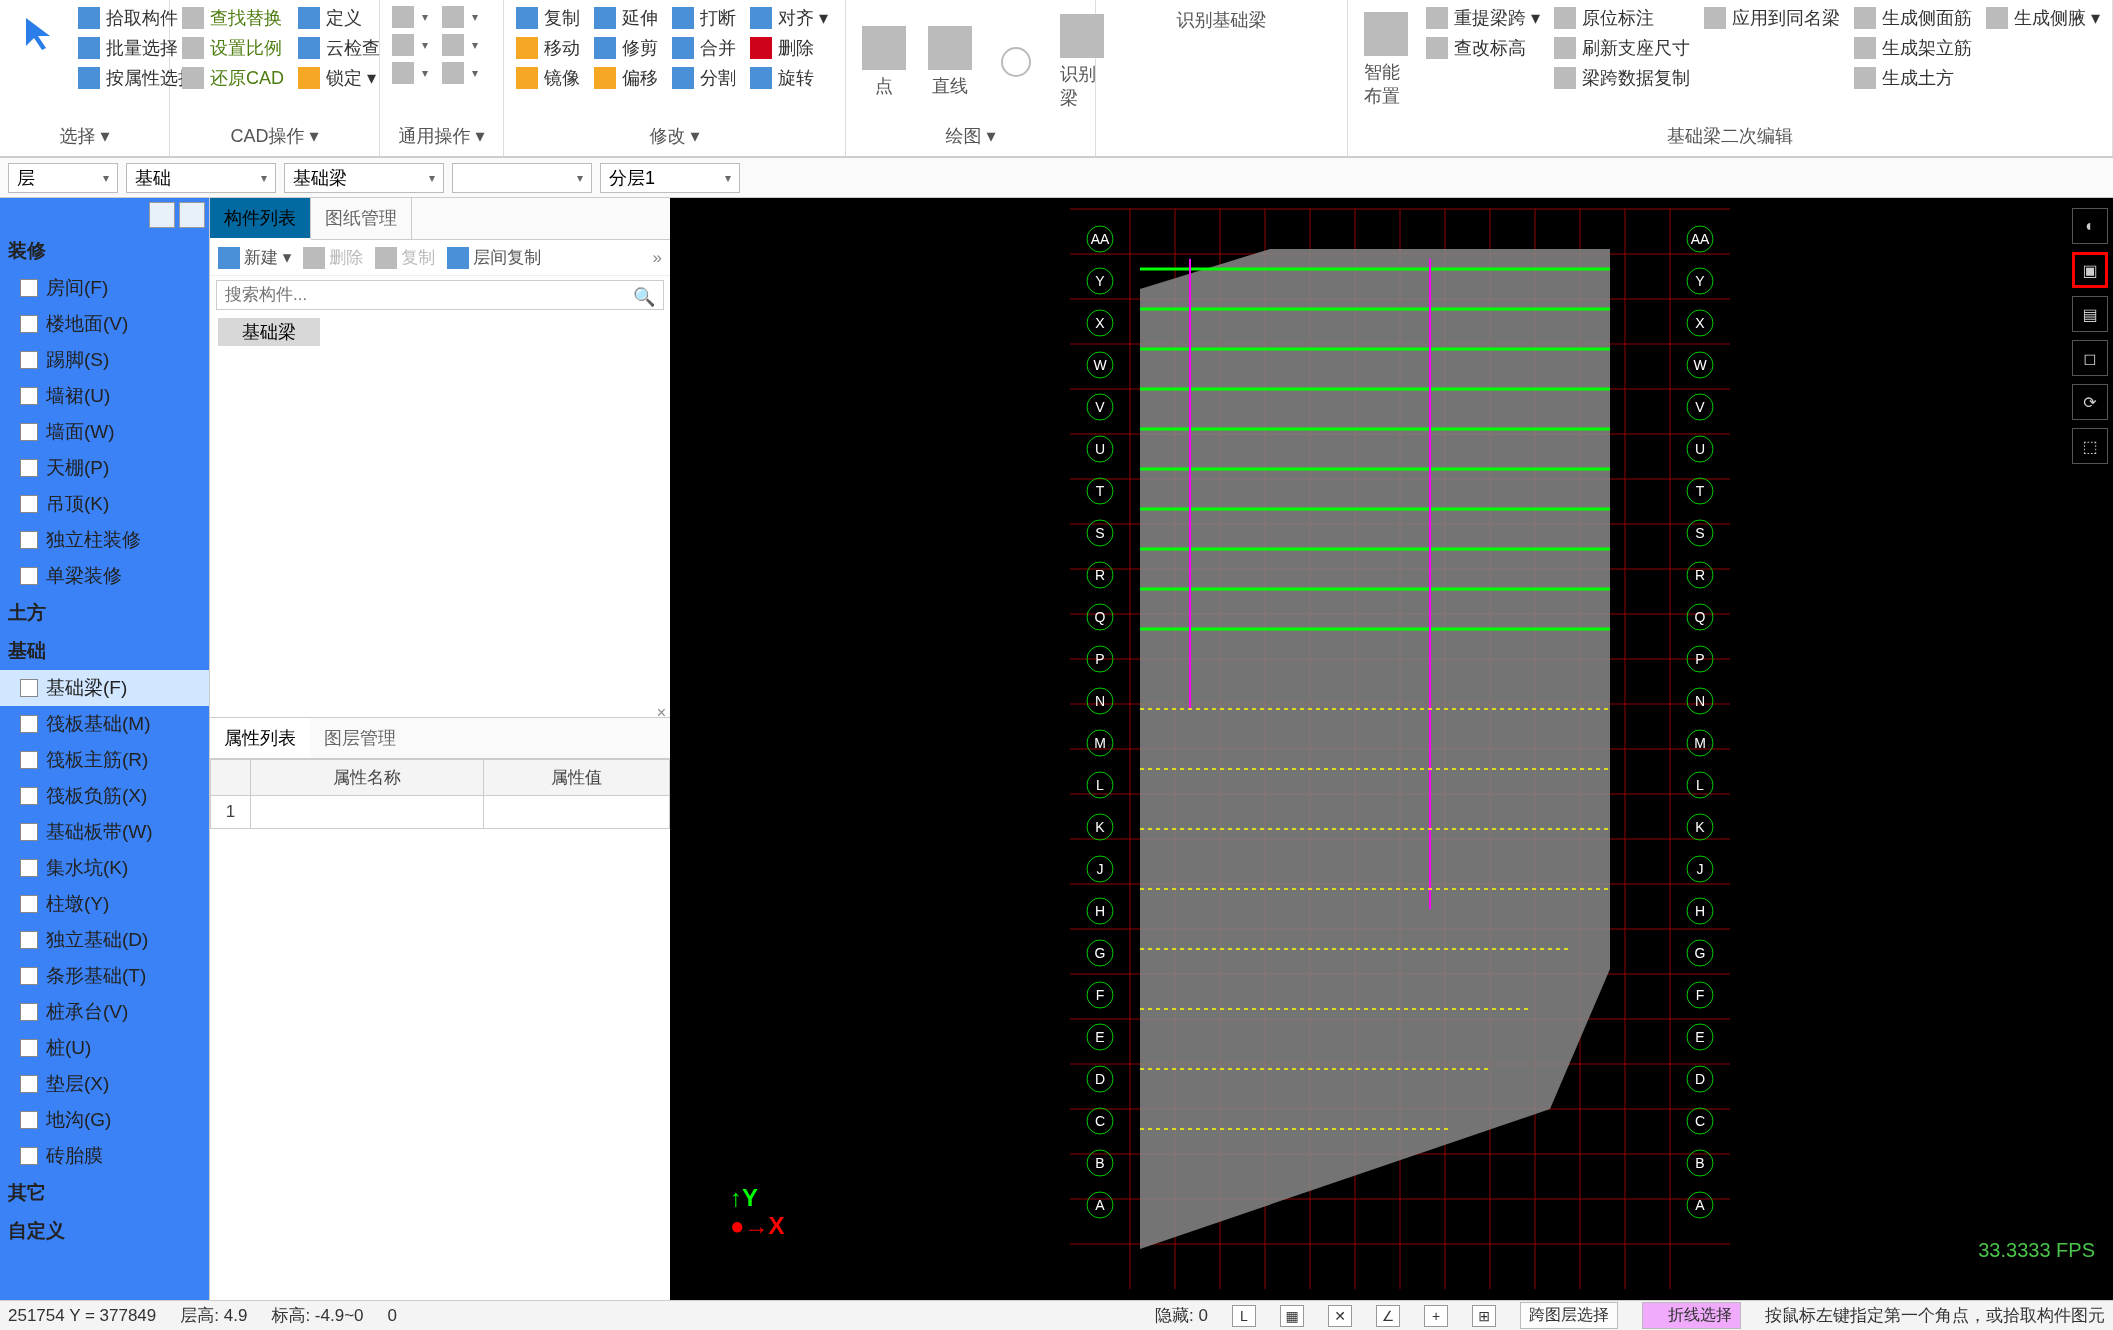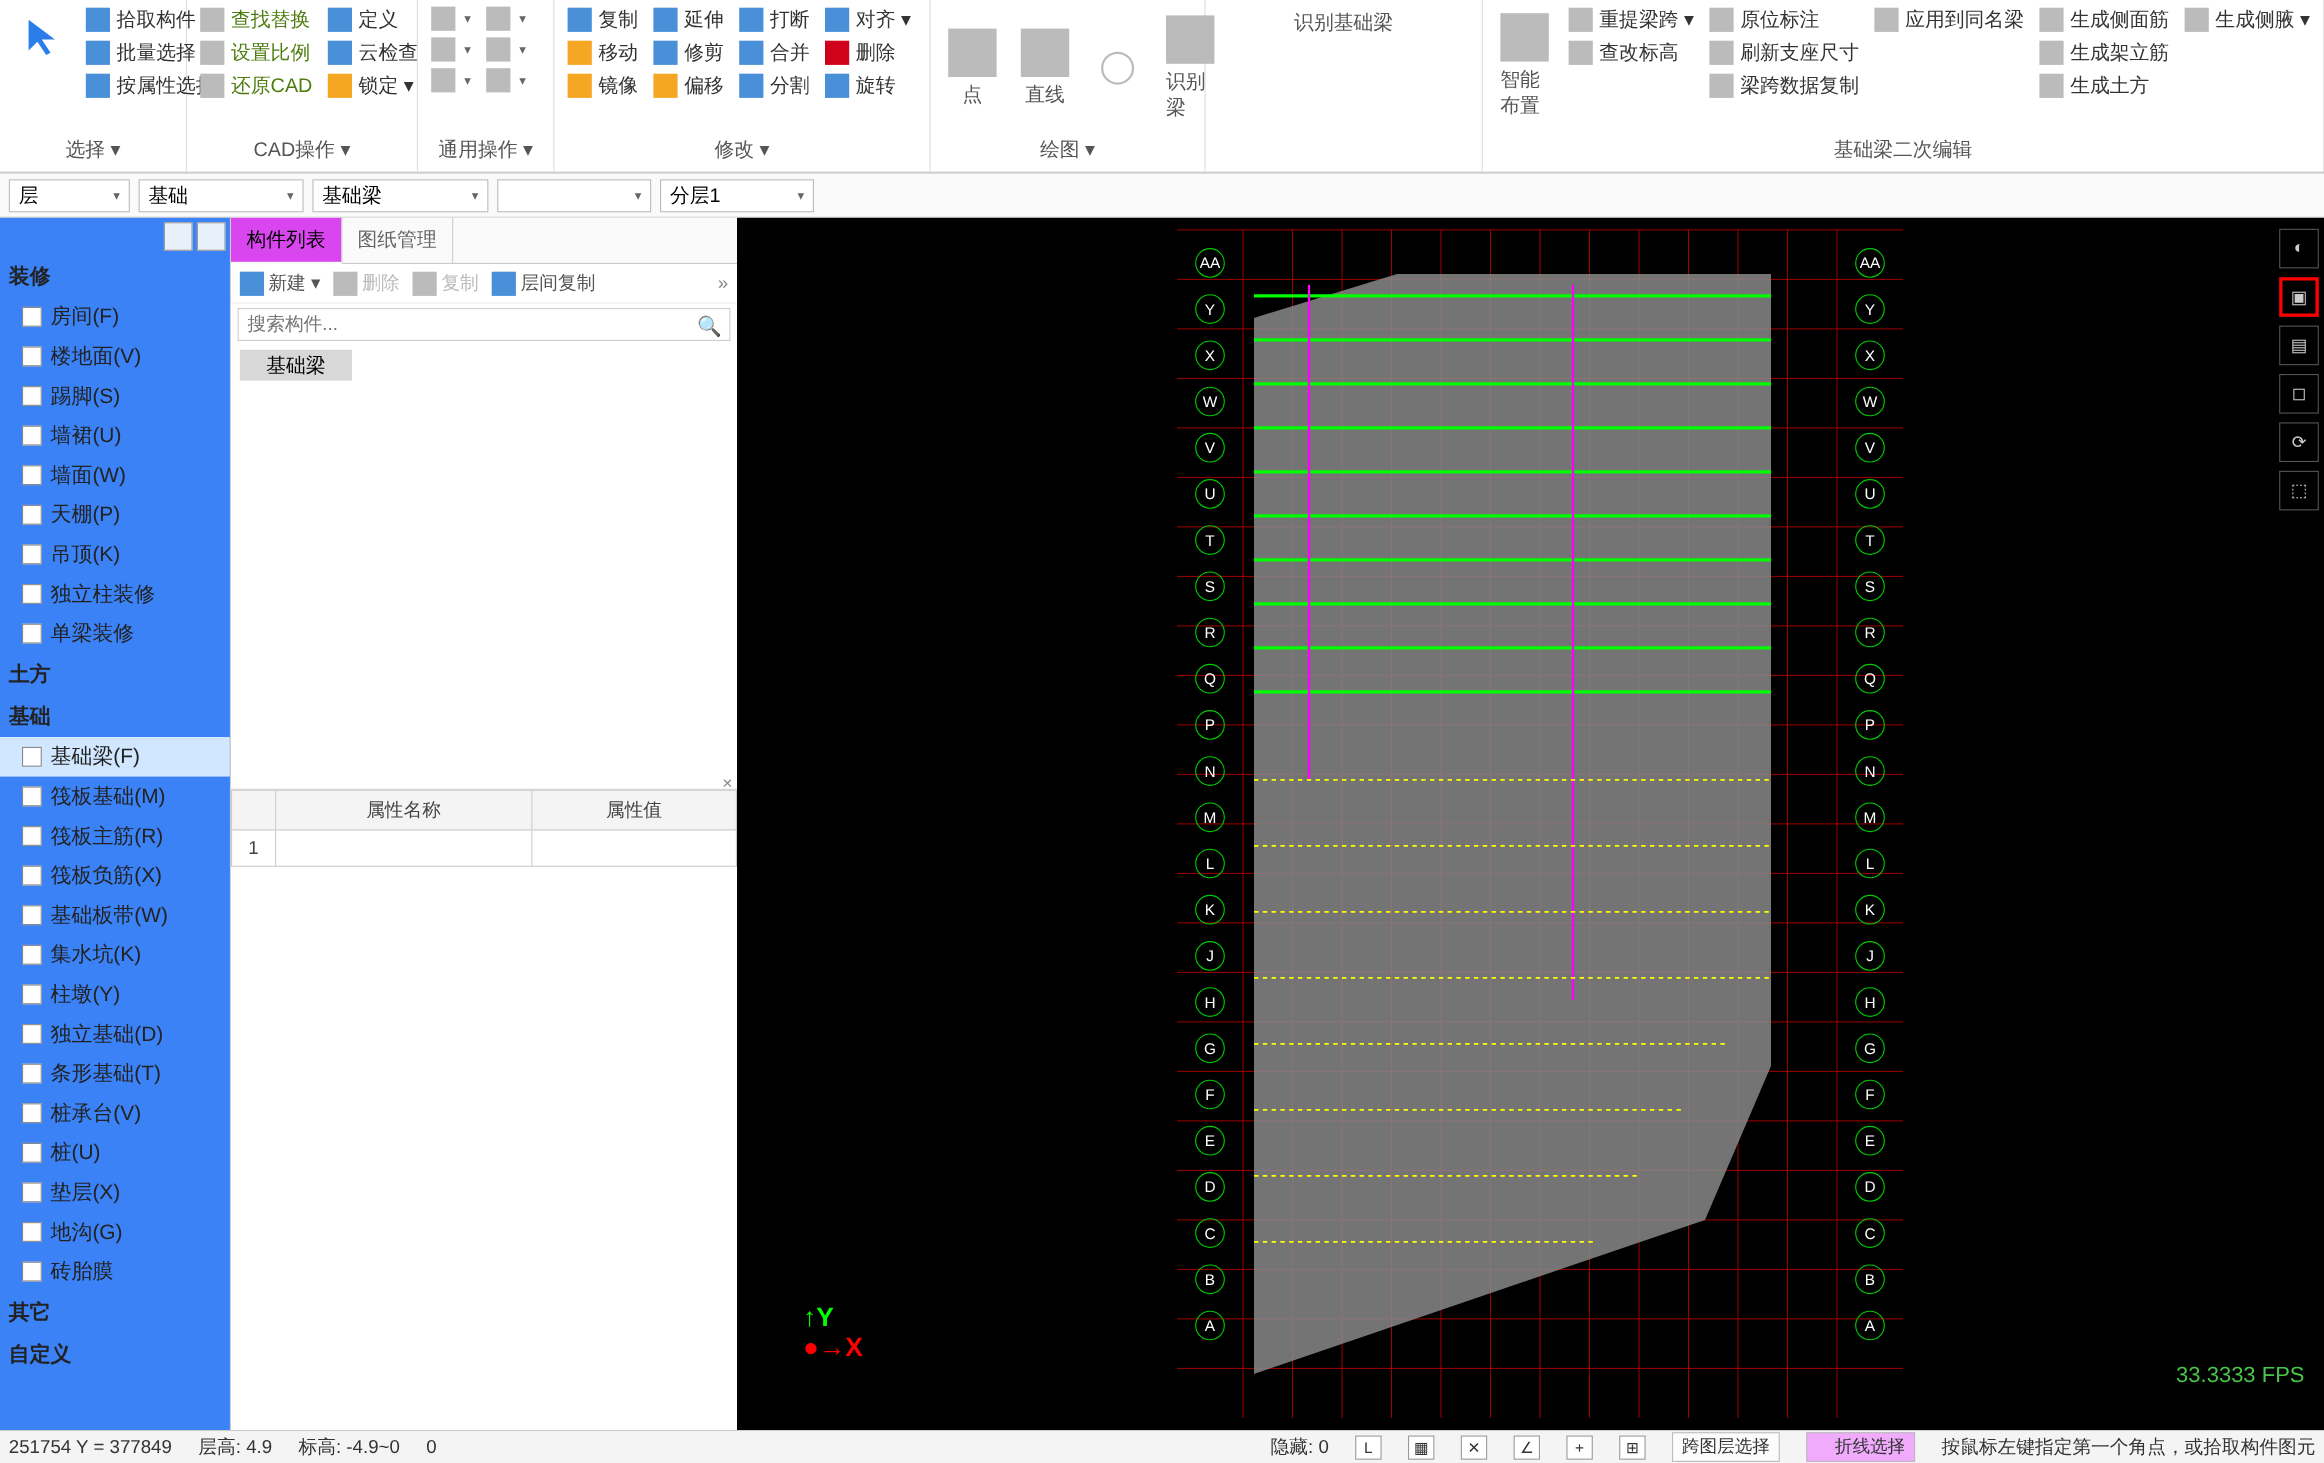--- a/index.html
+++ b/index.html
@@ -34,21 +34,21 @@
 .panel-icon { width: 26px; height: 26px; border: 1px solid #999; background: #e8f0fa; }
 .cat-header { font-size: 19px; font-weight: bold; padding: 6px 8px; color: #222; }
 .tree-item { display: flex; align-items: center; gap: 8px; padding: 5px 4px 5px 20px; font-size: 19px; color: #222; }
 .tree-item.selected { background: #d1e6ff; }
 .tree-icon { width: 18px; height: 18px; border: 1px solid #888; background: #fff; }
 
 
 .comp-panel { background: #fff; border-bottom: 1px solid #ccc; height: 520px; display: flex; flex-direction: column; }
 .comp-tabs { display: flex; background: #fafafa; border-bottom: 1px solid #ccc; }
 .comp-tab { padding: 8px 14px; font-size: 18px; color: #666; border-right: 1px solid #ccc; }
-.comp-tab.active { background: #d946ef; color: #000; border-bottom: 2px solid #fff; margin-bottom: -1px; }
+.comp-tab.active { background: #0369a1; color: #000; border-bottom: 2px solid #fff; margin-bottom: -1px; }
 .comp-toolbar { display: flex; gap: 12px; padding: 6px 8px; font-size: 17px; color: #555; border-bottom: 1px solid #eee; align-items: center; }
 .comp-toolbar .item { display: flex; align-items: center; gap: 4px; }
 .comp-toolbar .item.disabled { color: #bbb; }
 .comp-search { position: relative; padding: 4px 6px; }
 .comp-search input { width: 100%; border: 1px solid #ccc; height: 30px; padding: 0 30px 0 8px; font-size: 17px; }
 .comp-search .search-ic { position: absolute; right: 14px; top: 10px; color: #888; font-size: 18px; }
 .comp-tree { flex: 1; padding: 4px 8px; }
 .comp-tree-item { padding: 2px 24px; font-size: 18px; background: #d8d8d8; display: inline-block; }
 
 
@@ -497,20 +497,24 @@
         <input type="text" placeholder="搜索构件..." style="">
         <span class="search-ic">🔍</span>
       </div>
       <div class="comp-tree">
         <div class="comp-tree-item">基础梁</div>
       </div>
     </div>
 
     <div class="attr-panel">
       <span class="attr-close">×</span>
+      <div class="attr-tabs">
+        <div class="attr-tab active">属性列表</div>
+        <div class="attr-tab">图层管理</div>
+      </div>
       <table class="attr-table">
         <tbody>
             <tr>
           <th style="width:40px"></th>
           <th>属性名称</th>
           <th>属性值</th>
         </tr>
         <tr>
           <td>1</td>
           <td></td>

